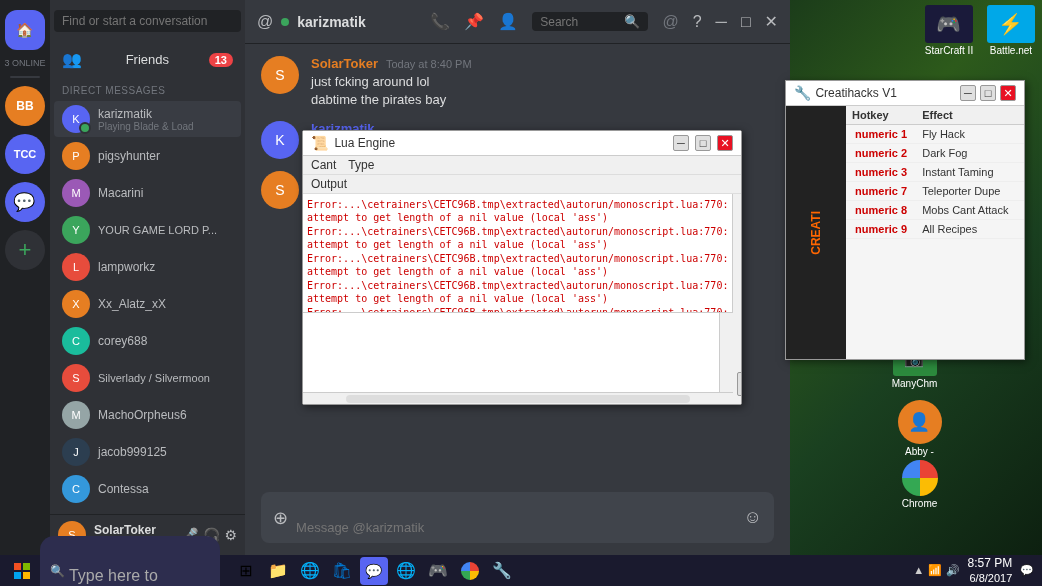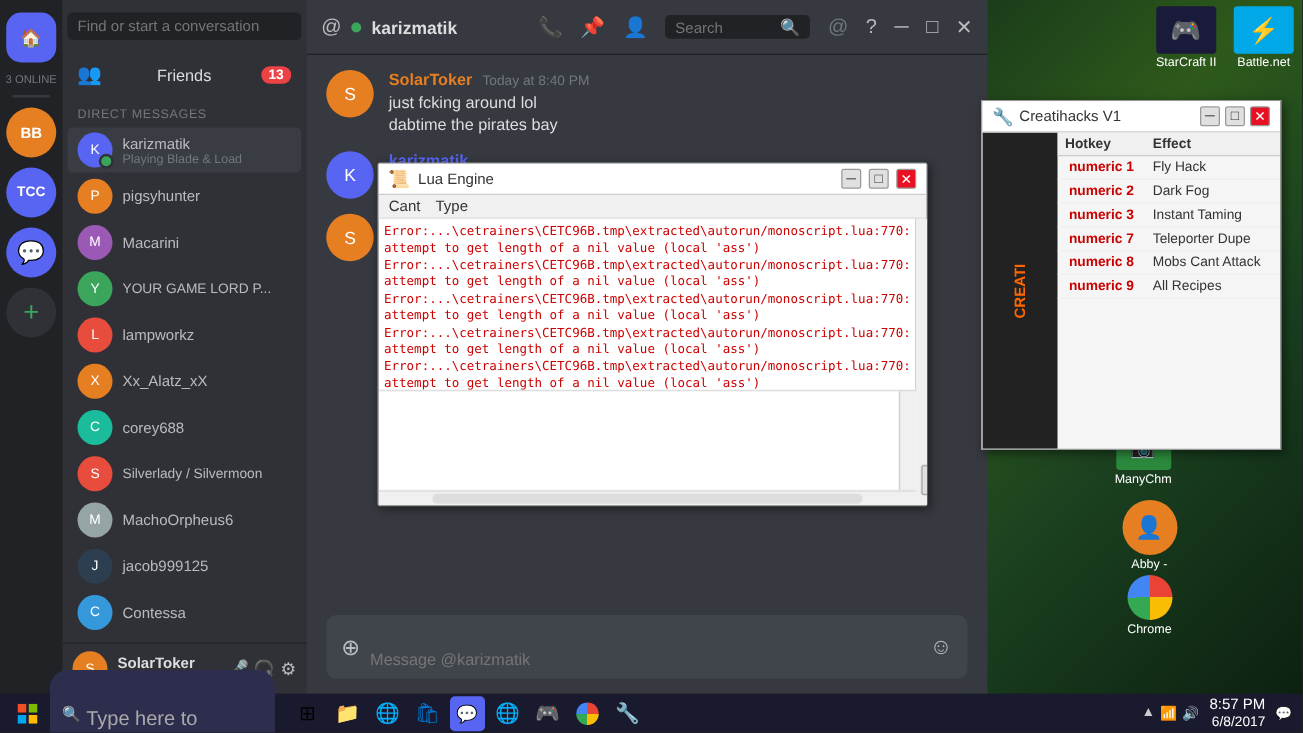--- a/index.html
+++ b/index.html
@@ -733,20 +733,21 @@
     <span style="font-size:14px;">📜</span>
     <span class="lua-title">Lua Engine</span>
     <div class="lua-win-btn btn-minimize">─</div>
     <div class="lua-win-btn btn-maximize">□</div>
     <div class="lua-win-btn btn-close">✕</div>
   </div>
   <div class="lua-menubar">
     <span class="lua-menu-item">Cant</span>
     <span class="lua-menu-item">Type</span>
   </div>
+  <div class="lua-section-label">Output</div>
   <div class="lua-body">
     <div style="flex:1;display:flex;flex-direction:column;">
       <div class="lua-output">
         <div class="lua-output-line">Error:...\cetrainers\CETC96B.tmp\extracted\autorun/monoscript.lua:770: attempt to get length of a nil value (local 'ass')</div>
         <div class="lua-output-line">Error:...\cetrainers\CETC96B.tmp\extracted\autorun/monoscript.lua:770: attempt to get length of a nil value (local 'ass')</div>
         <div class="lua-output-line">Error:...\cetrainers\CETC96B.tmp\extracted\autorun/monoscript.lua:770: attempt to get length of a nil value (local 'ass')</div>
         <div class="lua-output-line">Error:...\cetrainers\CETC96B.tmp\extracted\autorun/monoscript.lua:770: attempt to get length of a nil value (local 'ass')</div>
         <div class="lua-output-line">Error:...\cetrainers\CETC96B.tmp\extracted\autorun/monoscript.lua:770: attempt to get length of a nil value (local 'ass')</div>
 
       </div>

